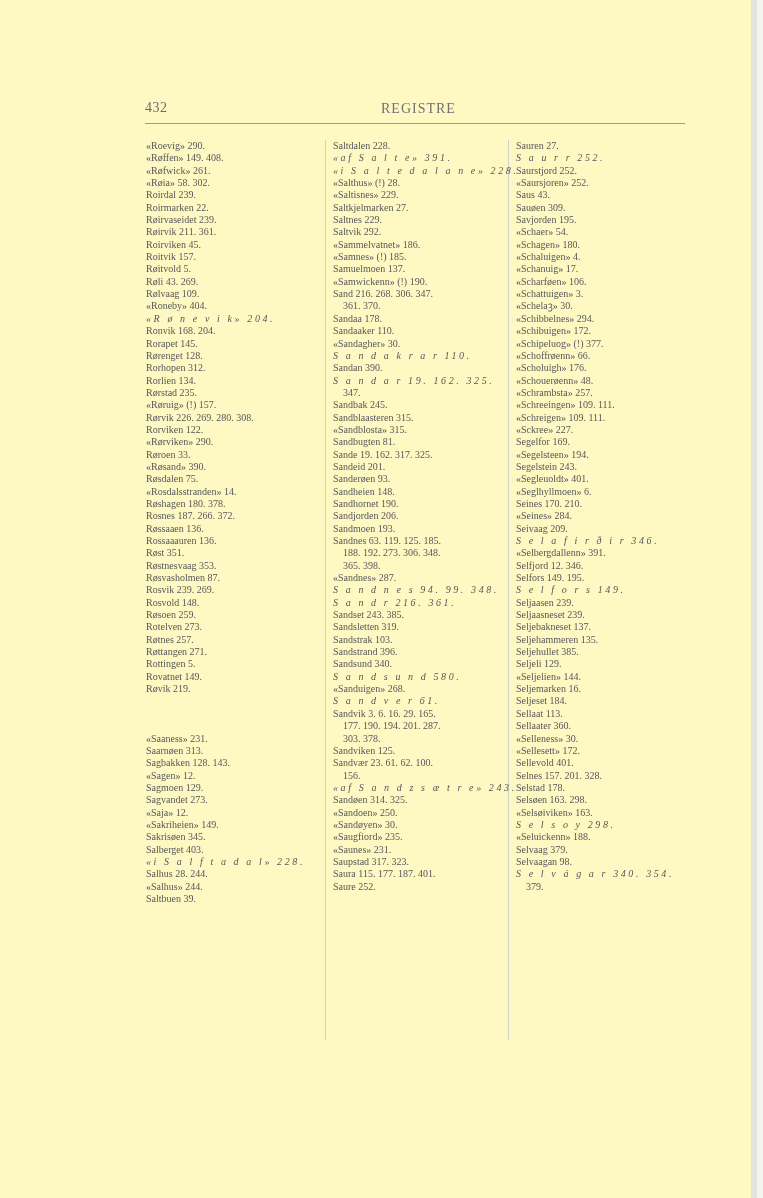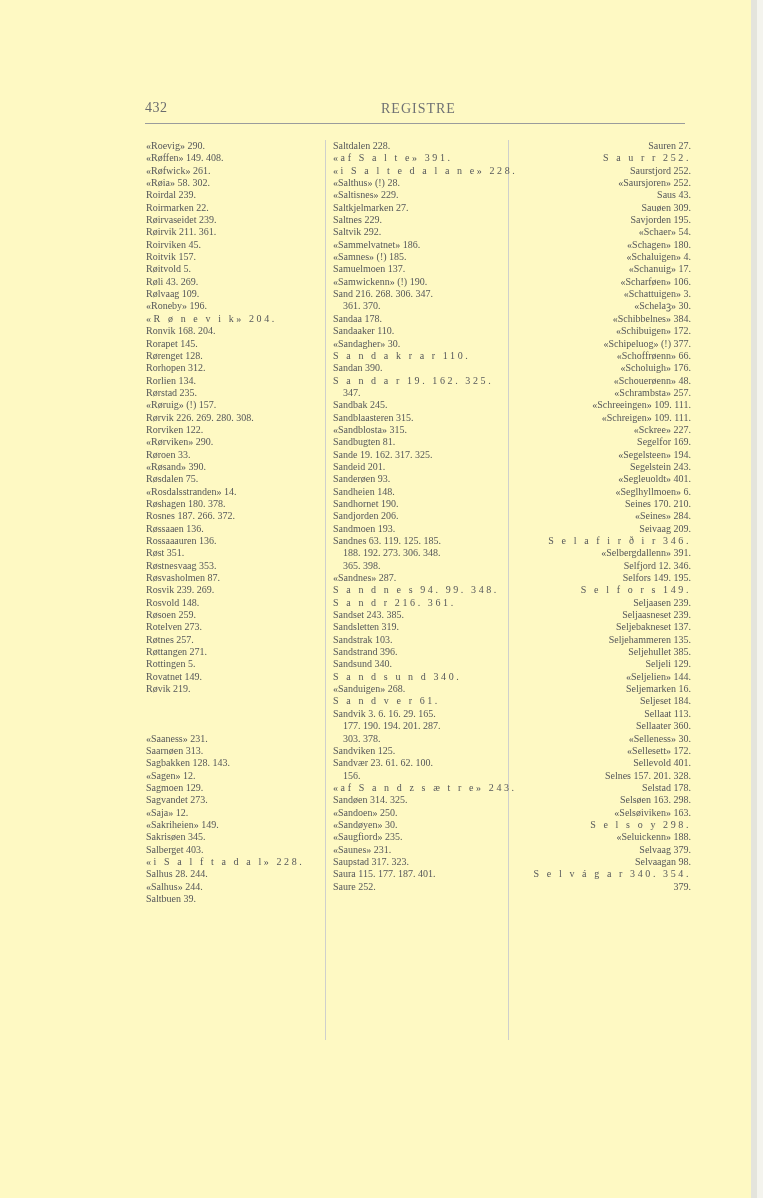--- a/index.html
+++ b/index.html
@@ -61,32 +61,32 @@
     }
     .column {
       position: absolute;
       top: 140px;
       font-size: 10px;
       line-height: 12.35px;
       white-space: nowrap;
     }
     .col-1 { left: 146px; width: 180px; }
     .col-2 { left: 333px; width: 172px; }
-    .col-3 { left: 516px; width: 175px; text-align: right; }
+    .col-3 { left: 516px; width: 175px; }
     .col-rule {
       position: absolute;
       top: 140px;
       width: 1px;
       background: #cfd0cc;
     }
     .rule-1 { left: 325px; height: 900px; }
     .rule-2 { left: 508px; height: 900px; }
     .entry { display: block; height: 12.35px; }
     .entry.cont { padding-left: 10px; font-family: Liberation Serif, serif; }
-    .entry.spaced { letter-spacing: 2.6px; }
+    .entry.spaced { letter-spacing: 2.6px; font-style: italic; }
     .gap { display: block; height: 12.35px; }
   </style>
 </head>
 <body>
 
 <div class="page">
   <div class="page-edge"></div>
 
   <div class="header">
     <span class="page-number">432</span>
@@ -104,21 +104,21 @@
       <span class="entry">«Røia» 58. 302.</span>
       <span class="entry">Roirdal 239.</span>
       <span class="entry">Roirmarken 22.</span>
       <span class="entry">Røirvaseidet 239.</span>
       <span class="entry">Røirvik 211. 361.</span>
       <span class="entry">Roirviken 45.</span>
       <span class="entry">Roitvik 157.</span>
       <span class="entry">Røitvold 5.</span>
       <span class="entry">Røli 43. 269.</span>
       <span class="entry">Rølvaag 109.</span>
-      <span class="entry">«Roneby» 196.</span>
+      <span class="entry">«Roneby» 404.</span>
       <span class="entry spaced">«R ø n e v i k» 204.</span>
       <span class="entry">Ronvik 168. 204.</span>
       <span class="entry">Rorapet 145.</span>
       <span class="entry">Rørenget 128.</span>
       <span class="entry">Rorhopen 312.</span>
       <span class="entry">Rorlien 134.</span>
       <span class="entry">Rørstad 235.</span>
       <span class="entry">«Røruig» (!) 157.</span>
       <span class="entry">Rørvik 226. 269. 280. 308.</span>
       <span class="entry">Rorviken 122.</span>
@@ -198,21 +198,21 @@
       <span class="entry cont">188. 192. 273. 306. 348.</span>
       <span class="entry cont">365. 398.</span>
       <span class="entry">«Sandnes» 287.</span>
       <span class="entry spaced">S a n d n e s 94. 99. 348.</span>
       <span class="entry spaced">S a n d r 216. 361.</span>
       <span class="entry">Sandset 243. 385.</span>
       <span class="entry">Sandsletten 319.</span>
       <span class="entry">Sandstrak 103.</span>
       <span class="entry">Sandstrand 396.</span>
       <span class="entry">Sandsund 340.</span>
-      <span class="entry spaced">S a n d s u n d 340.</span>
+      <span class="entry spaced">S a n d s u n d 580.</span>
       <span class="entry">«Sanduigen» 268.</span>
       <span class="entry spaced">S a n d v e r 61.</span>
       <span class="entry">Sandvik 3. 6. 16. 29. 165.</span>
       <span class="entry cont">177. 190. 194. 201. 287.</span>
       <span class="entry cont">303. 378.</span>
       <span class="entry">Sandviken 125.</span>
       <span class="entry">Sandvær 23. 61. 62. 100.</span>
       <span class="entry cont">156.</span>
       <span class="entry spaced">«af S a n d z s æ t r e» 243.</span>
       <span class="entry">Sandøen 314. 325.</span>
@@ -232,21 +232,21 @@
       <span class="entry">Saus 43.</span>
       <span class="entry">Sauøen 309.</span>
       <span class="entry">Savjorden 195.</span>
       <span class="entry">«Schaer» 54.</span>
       <span class="entry">«Schagen» 180.</span>
       <span class="entry">«Schaluigen» 4.</span>
       <span class="entry">«Schanuig» 17.</span>
       <span class="entry">«Scharføen» 106.</span>
       <span class="entry">«Schattuigen» 3.</span>
       <span class="entry">«Schelaꝫ» 30.</span>
-      <span class="entry">«Schibbelnes» 384.</span>
+      <span class="entry">«Schibbelnes» 294.</span>
       <span class="entry">«Schibuigen» 172.</span>
       <span class="entry">«Schipeluog» (!) 377.</span>
       <span class="entry">«Schoffrøenn» 66.</span>
       <span class="entry">«Scholuigh» 176.</span>
       <span class="entry">«Schouerøenn» 48.</span>
       <span class="entry">«Schrambsta» 257.</span>
       <span class="entry">«Schreeingen» 109. 111.</span>
       <span class="entry">«Schreigen» 109. 111.</span>
       <span class="entry">«Sckree» 227.</span>
       <span class="entry">Segelfor 169.</span>

